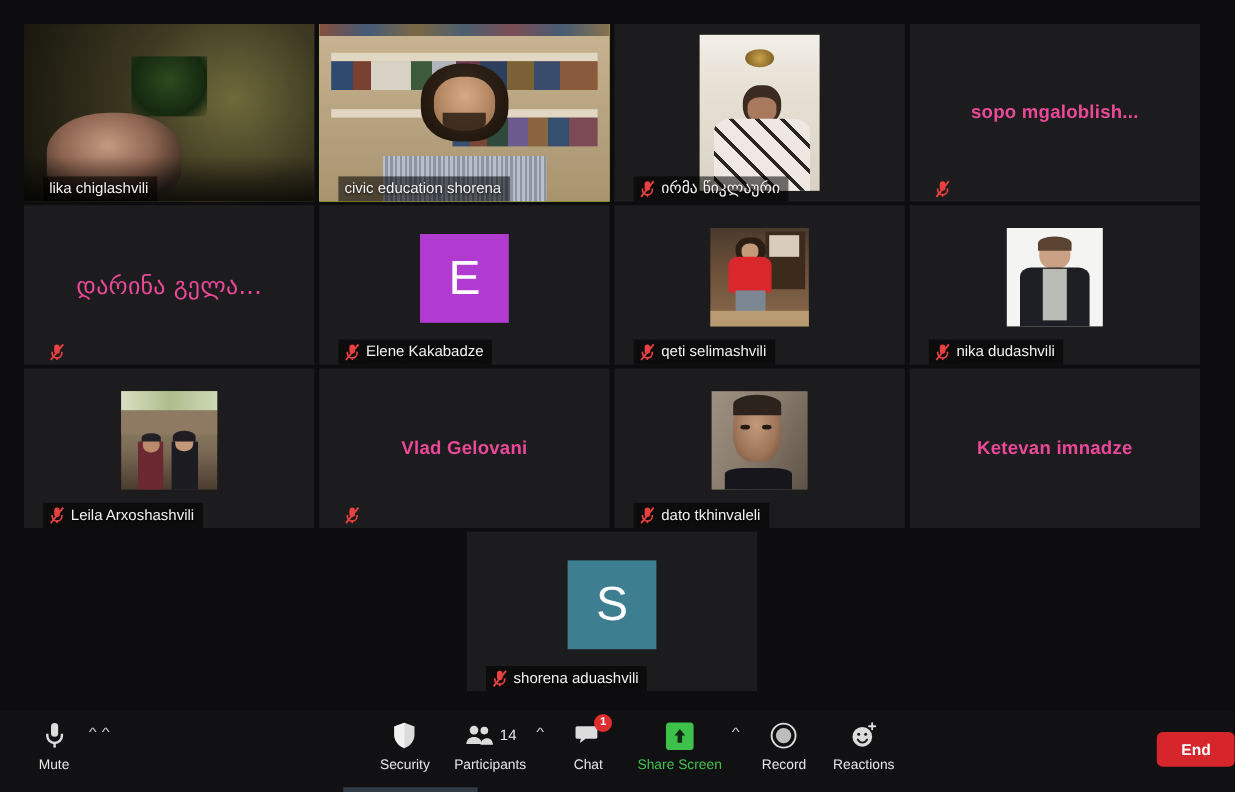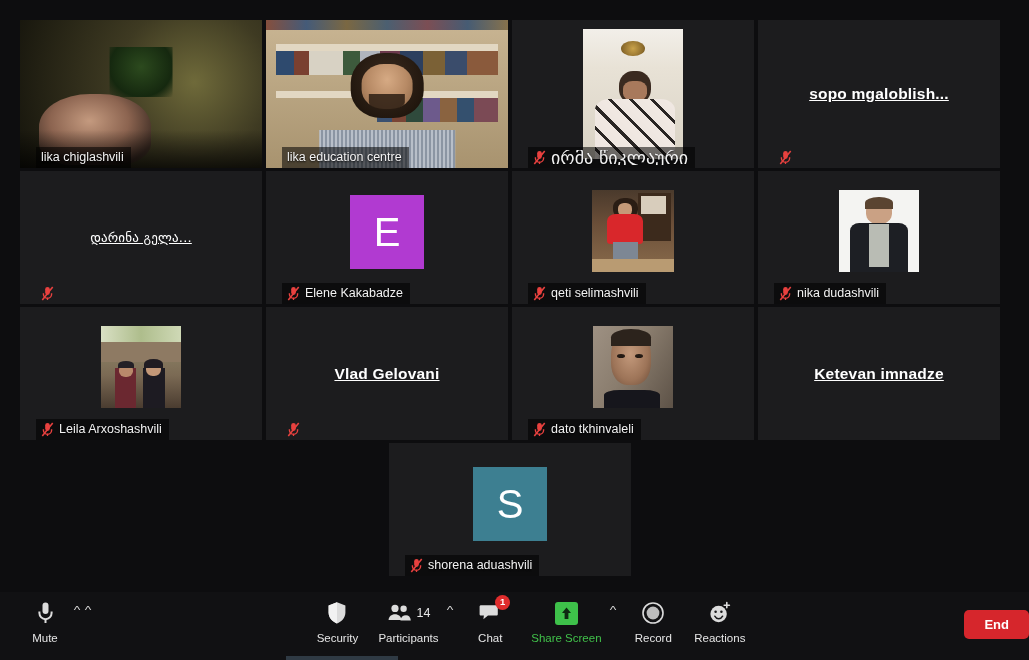--- a/index.html
+++ b/index.html
@@ -41,34 +41,34 @@
     max-width:100%;
     z-index:4;
   }
   .namebar.withbg { background:rgba(0,0,0,0.55); }
   .namebar .nm {
     color:#f2f2f2; font-size:12.5px; line-height:15px;
     white-space:nowrap; overflow:hidden; text-overflow:ellipsis;
     max-width:200px;
     text-shadow:0 1px 2px rgba(0,0,0,.9);
   }
-  .namebar .nm.ka { font-family:"DejaVu Sans",sans-serif; font-size:18px; }
+  .namebar .nm.ka { font-family:"DejaVu Sans",sans-serif; font-size:13px; }
 
   
   .micmute { width:13px; height:15px; flex:0 0 13px; position:relative; }
   .micmute svg { display:block; }
 
   
   .centername {
     position:absolute; inset:0;
     display:flex; align-items:center; justify-content:center;
-    color:#ffffff; font-size:15.5px; font-weight:bold;
-    letter-spacing:.2px; padding:0 14px; text-align:left;text-decoration:underline;
-  }
-  .centername.ka { font-family:"DejaVu Sans",sans-serif; font-weight:normal; font-size:13px; }
+    color:#ec4899; font-size:15.5px; font-weight:bold;
+    letter-spacing:.2px; padding:0 14px; text-align:left;
+  }
+  .centername.ka { font-family:"DejaVu Sans",sans-serif; font-weight:normal; font-size:20px; }
 
   
   .avatar {
     position:absolute; left:50%; top:46%;
     transform:translate(-50%,-50%);
     width:74px; height:74px;
     display:flex; align-items:center; justify-content:center;
     color:#fff; font-size:40px; font-weight:normal;
   }
 
@@ -157,21 +157,21 @@
           <div style="position:absolute;left:4%;top:16%;width:92%;height:5%;background:#e2d7c2;"></div>
           <div style="position:absolute;left:4%;top:21%;width:92%;height:16%;background:linear-gradient(90deg,#2e4a6e 0 8%,#7a4030 8% 15%,#d8d2c4 15% 30%,#3d5a3c 30% 38%,#b0b5bd 38% 47%,#6d3a4d 47% 56%,#2c3f5e 56% 66%,#7b6136 66% 76%,#3a4c6b 76% 86%,#8a5a3c 86% 100%);"></div>
           <div style="position:absolute;left:4%;top:48%;width:92%;height:5%;background:#e2d7c2;"></div>
           <div style="position:absolute;left:46%;top:53%;width:50%;height:16%;background:linear-gradient(90deg,#3a5070 0 12%,#7a4535 12% 24%,#2f4a3c 24% 38%,#6d5a8c 38% 52%,#8a6340 52% 66%,#34506e 66% 80%,#7b4a55 80% 100%);"></div>
           <div style="position:absolute;left:50%;top:22%;width:30%;height:44%;transform:translateX(-50%);border-radius:46% 46% 42% 42%;background:radial-gradient(ellipse at 50% 40%,#3a2b20 0%,#23180f 70%,#140d07 100%);"></div>
           <div style="position:absolute;left:50%;top:30%;width:21%;height:30%;transform:translateX(-50%);border-radius:44%;background:radial-gradient(ellipse at 50% 35%,#d6aa84 0%,#b78a65 55%,#8d6747 100%);"></div>
           <div style="position:absolute;left:50%;top:50%;width:15%;height:11%;transform:translateX(-50%);border-radius:0 0 50% 50%;background:#2b1d13;opacity:.85;"></div>
           <div style="position:absolute;left:50%;bottom:0;width:56%;height:26%;transform:translateX(-50%);background:repeating-linear-gradient(90deg,#b8bfc9 0 2px,#8b95a3 2px 4px);"></div>
         </div>
         <div class="namebar withbg">
-          <span class="nm">lika education centre</span>
+          <span class="nm">civic education shorena</span>
         </div>
       </div>
 
       <div class="tile">
         <div class="media" style="left:50%;top:50%;transform:translate(-50%,-50%);width:100px;height:130px;background:linear-gradient(#f2efe9 0%,#e8e2d6 30%,#d9d2c4 100%);">
           <div style="position:absolute;left:50%;top:9%;width:24%;height:12%;transform:translateX(-50%);border-radius:50%;background:radial-gradient(circle,#c9a24a 0%,#8d6c2c 70%,#6b511f 100%);"></div>
           <div style="position:absolute;left:36%;top:32%;width:32%;height:26%;border-radius:44%;background:#3a2a20;"></div>
           <div style="position:absolute;left:40%;top:40%;width:24%;height:15%;border-radius:40%;background:#a8795c;"></div>
           <div style="position:absolute;left:12%;bottom:0;width:80%;height:46%;background:repeating-linear-gradient(45deg,#f0e8e2 0 6px,#2a2624 6px 9px,#efe7e1 9px 15px);border-radius:18% 18% 0 0;"></div>
         </div>

